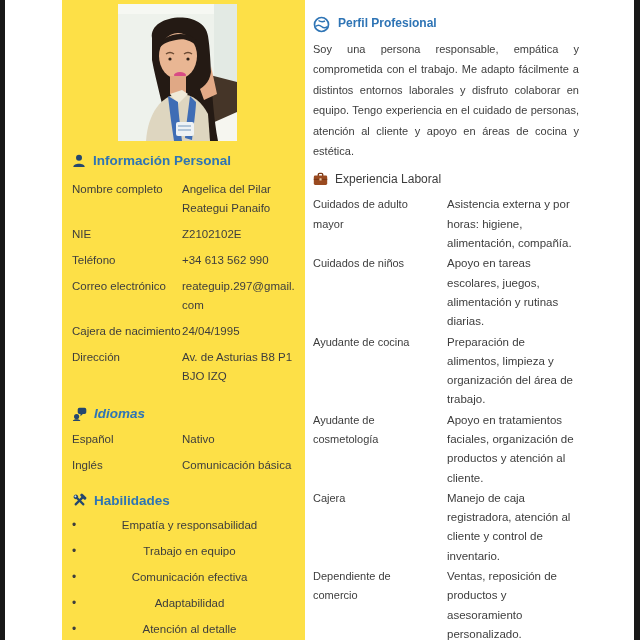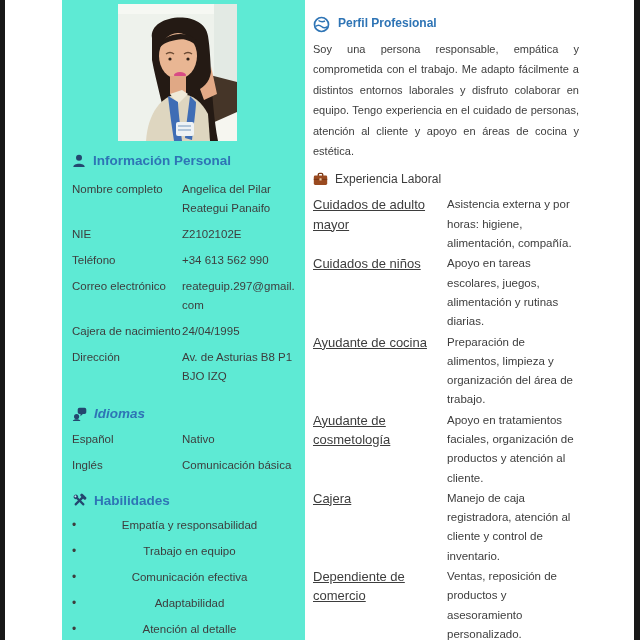--- a/index.html
+++ b/index.html
@@ -12,21 +12,21 @@
     overflow: hidden;
   }
   .edge { position: absolute; top: 0; height: 100%; background: #181818; z-index: 5; }
   .edge-left  { left: 0; width: 5px; }
   .edge-right { right: 0; width: 6px; }
 
   
   .sidebar {
     position: absolute; left: 62px; top: 0;
     width: 243px; height: 640px;
-    background: #5eead4;
+    background: #fde047;
     padding: 0 10px;
   }
   .photo-wrap { width: 119px; height: 137px; margin: 4px 0 0 46px; overflow: hidden; }
   .photo-wrap svg { display: block; }
 
   .side-h {
     display: flex; align-items: center; gap: 7px;
     color: #2e74b5; font-size: 13.5px; font-weight: bold;
     line-height: 19px;
   }
@@ -63,21 +63,21 @@
     font-size: 11px; line-height: 20.4px;
     text-align: justify;
   }
   .exp-h {
     display: flex; align-items: center; gap: 7px;
     margin-top: 9px;
     font-size: 12px; color: #3c3c3c; line-height: 18px;
   }
   .exp-list { margin-top: 7px; }
   .exp-row { display: flex; gap: 12px; margin-bottom: 1px; }
-  .exp-row .role { flex: none; width: 122px; font-size: 13px; line-height: 19.3px; text-decoration: underline; }
+  .exp-row .role { flex: none; width: 122px; font-size: 11px; line-height: 19.3px; }
   .exp-row .desc { flex: 1; font-size: 11.5px; line-height: 19.3px; }
 
   .ic { display: inline-block; }
 </style>
 </head>
 <body>
 
 <div class="edge edge-left"></div>
 <div class="edge edge-right"></div>
 

